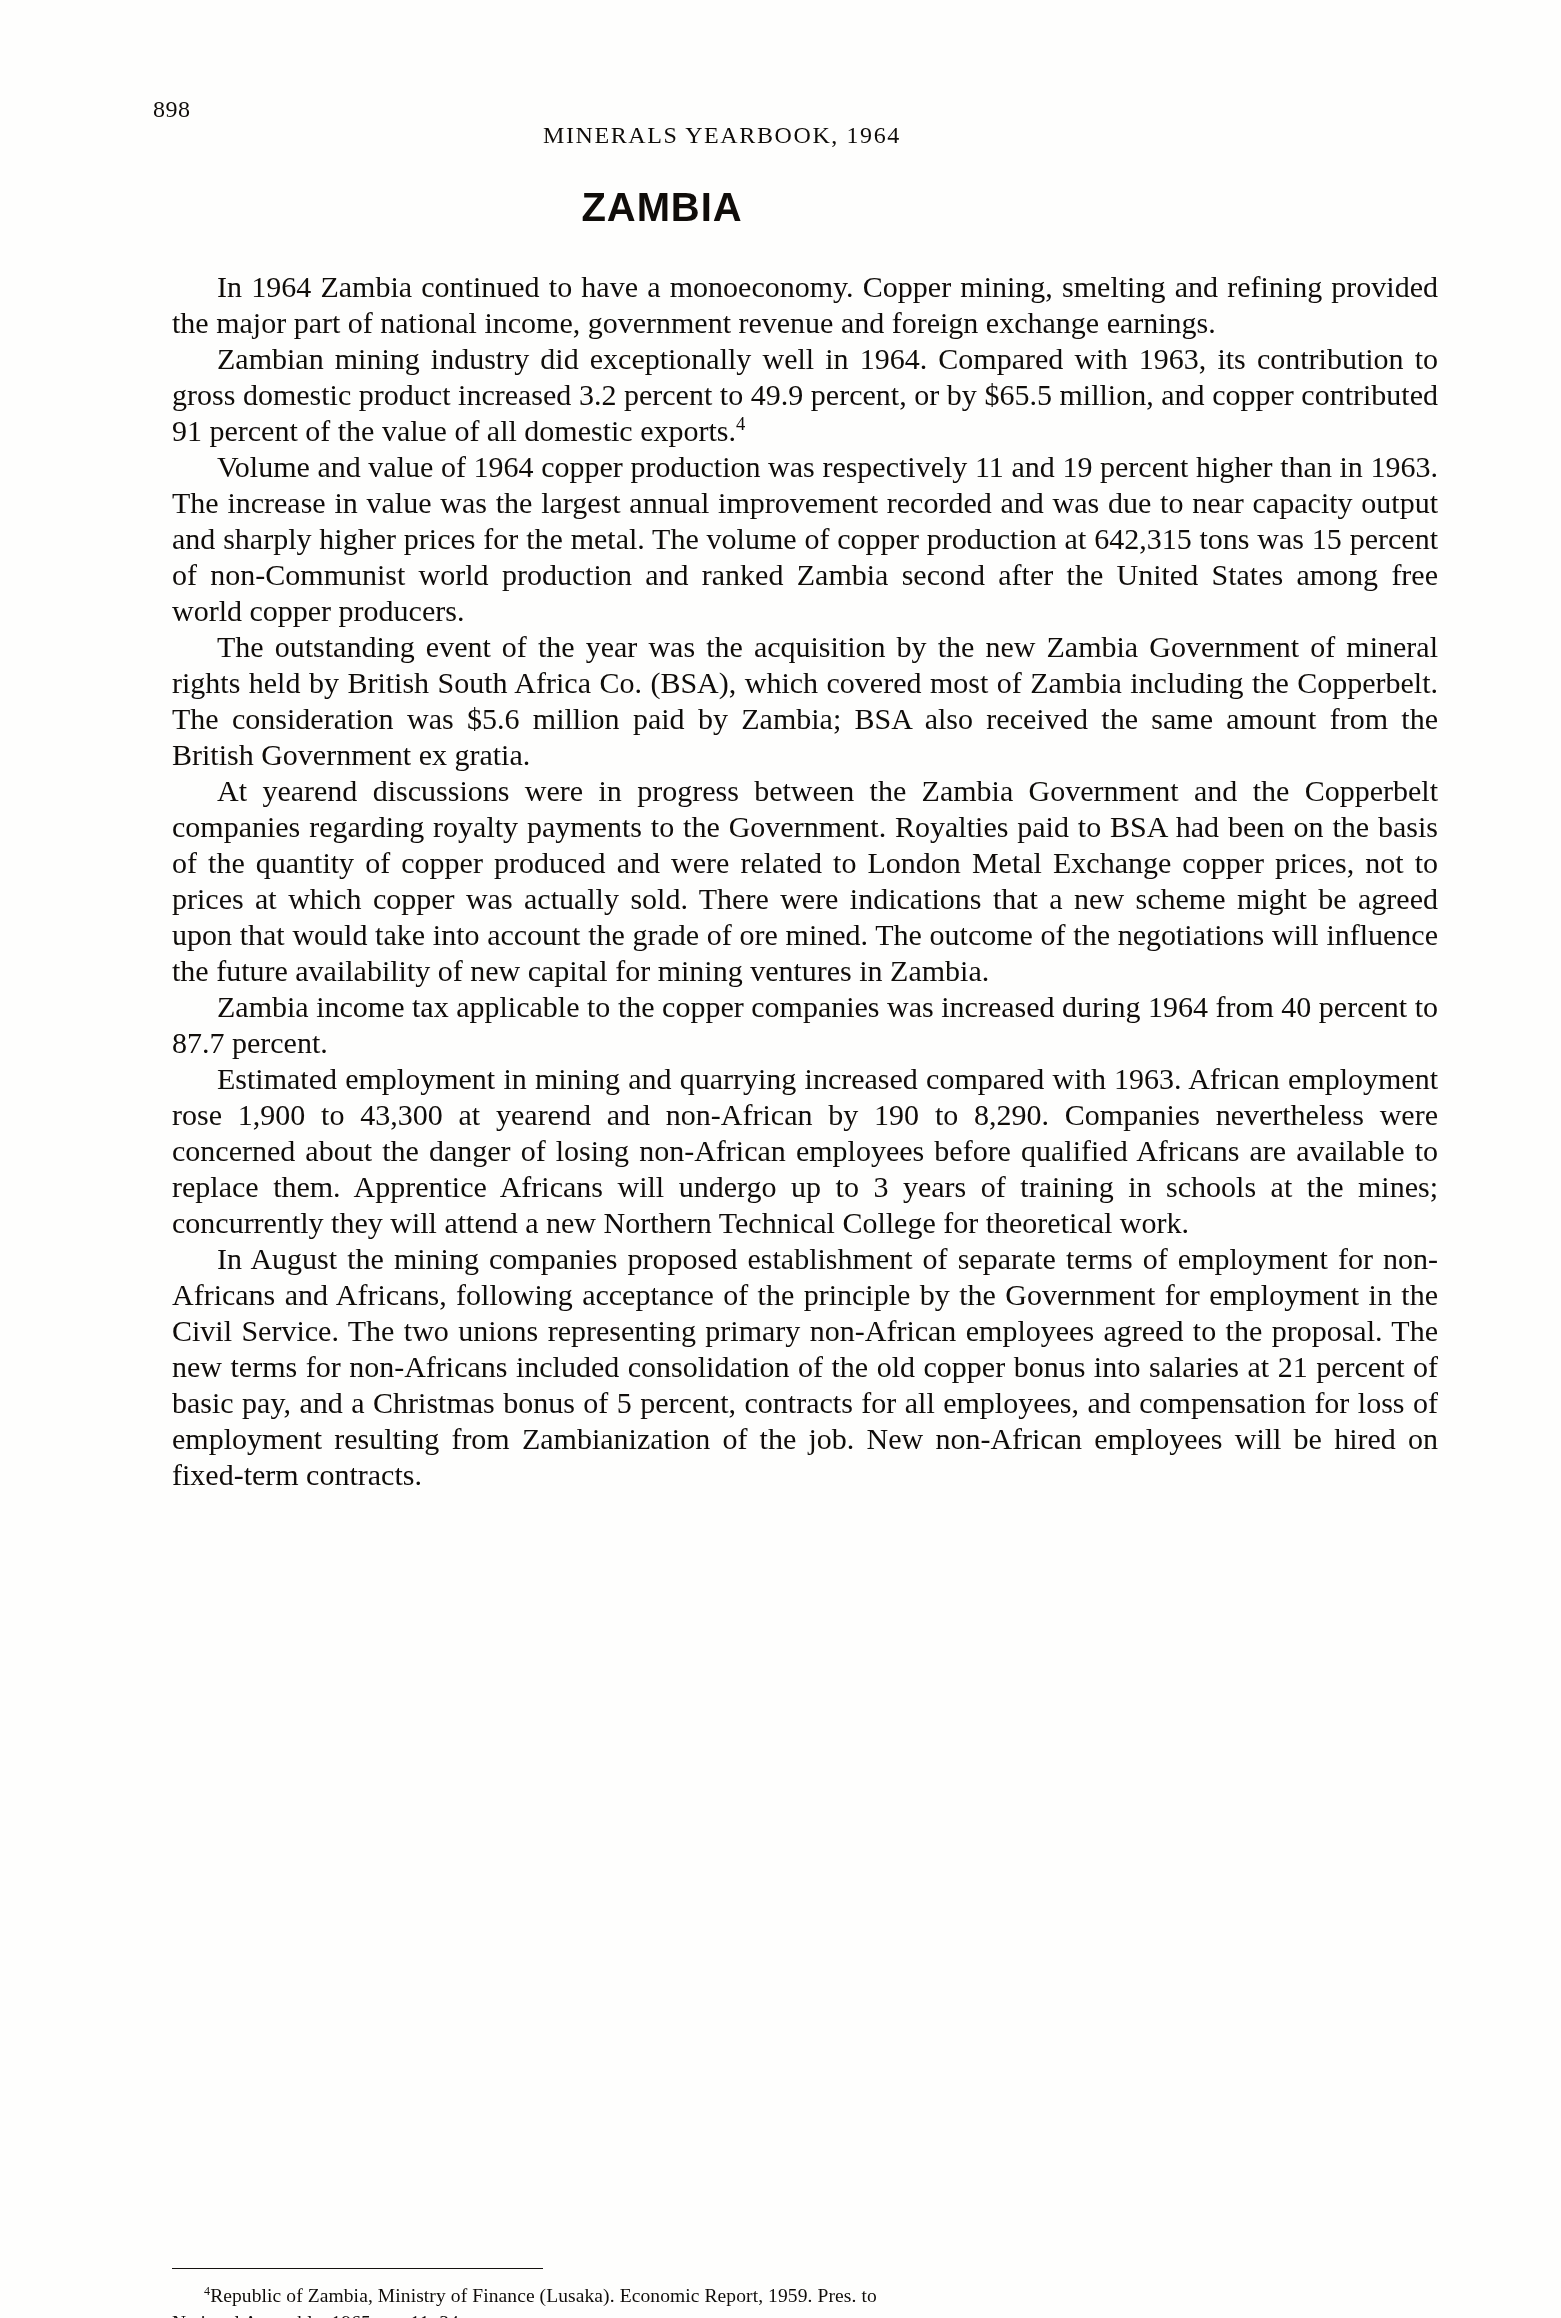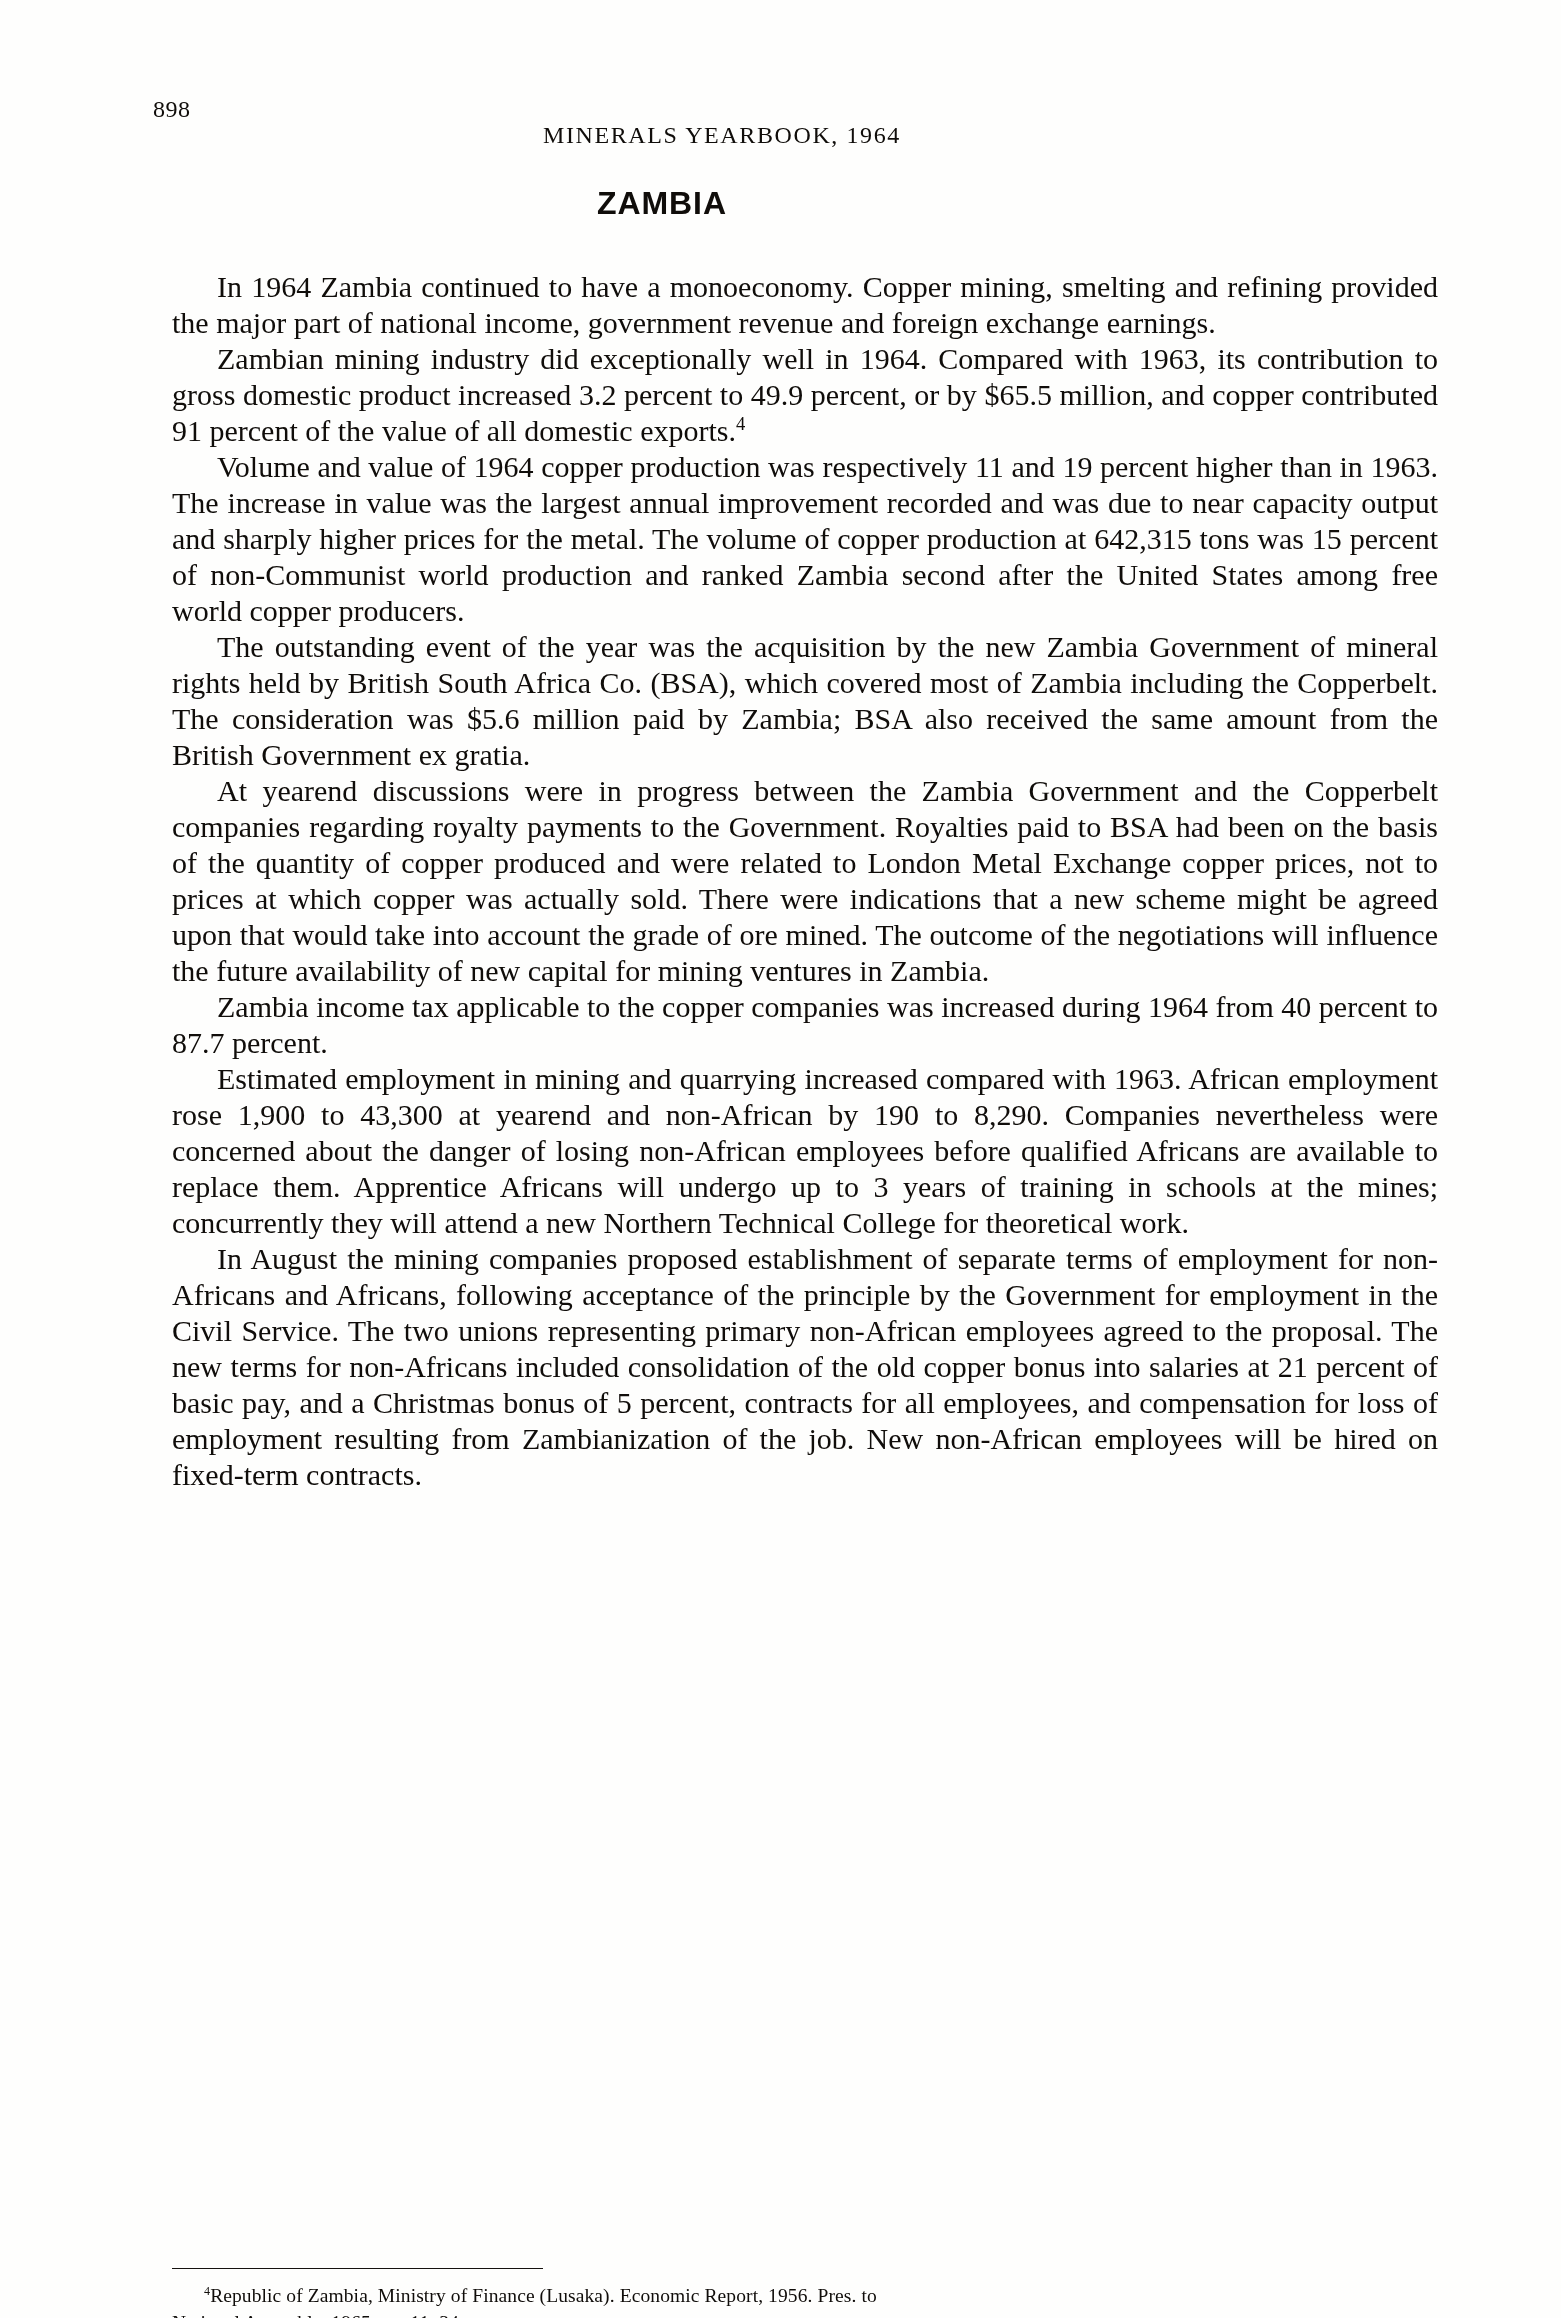--- a/index.html
+++ b/index.html
@@ -49,21 +49,21 @@
   }
   
   .country {
     position: absolute;
     left: 0;
     top: 185px;
     width: 1324px;
     text-align: center;
     font-family: "Liberation Sans", sans-serif;
     font-weight: bold;
-    font-size: 32px;
+    font-size: 40px;
     letter-spacing: 0.9px;
   }
   
   .body {
     position: absolute;
     left: 172px;
     top: 269px;
     width: 1266px;
     font-size: 30px;
     line-height: 36px;
@@ -126,18 +126,18 @@
     <p>The outstanding event of the year was the acquisition by the new Zambia Government of mineral rights held by British South Africa Co. (BSA), which covered most of Zambia including the Copperbelt. The consideration was $5.6 million paid by Zambia; BSA also received the same amount from the British Government ex gratia.</p>
     <p>At yearend discussions were in progress between the Zambia Government and the Copperbelt companies regarding royalty payments to the Government.  Royalties paid to BSA had been on the basis of the quantity of copper produced and were related to London Metal Exchange copper prices, not to prices at which copper was actually sold.  There were indications that a new scheme might be agreed upon that would take into account the grade of ore mined.  The outcome of the negotiations will influence the future availability of new capital for mining ventures in Zambia.</p>
     <p>Zambia income tax applicable to the copper companies was increased during 1964 from 40 percent to 87.7 percent.</p>
     <p>Estimated employment in mining and quarrying increased compared with 1963.  African employment rose 1,900 to 43,300 at yearend and non-African by 190 to 8,290.  Companies nevertheless were concerned about the danger of losing non-African employees before qualified Africans are available to replace them.  Apprentice Africans will undergo up to 3 years of training in schools at the mines; concurrently they will attend a new Northern Technical College for theoretical work.</p>
     <p>In August the mining companies proposed establishment of separate terms of employment for non-Africans and Africans, following acceptance of the principle by the Government for employment in the Civil Service.  The two unions representing primary non-African employees agreed to the proposal.  The new terms for non-Africans included consolidation of the old copper bonus into salaries at 21 percent of basic pay, and a Christmas bonus of 5 percent, contracts for all employees, and compensation for loss of employment resulting from Zambianization of the job.  New non-African employees will be hired on fixed-term contracts.</p>
   </div>
 
   <div class="footnote-rule"></div>
 
   <div class="footnote">
-    <p><sup>4</sup><span>Republic of Zambia, Ministry of Finance (Lusaka).  Economic Report, 1956.  Pres. to</span></p>
+    <p><sup>4</sup><span>Republic of Zambia, Ministry of Finance (Lusaka).  Economic Report, 1959.  Pres. to</span></p>
     <p class="cont">National Assembly, 1965, pp. 11, 34.</p>
   </div>
 
 </div>
 
 
 </body></html>

